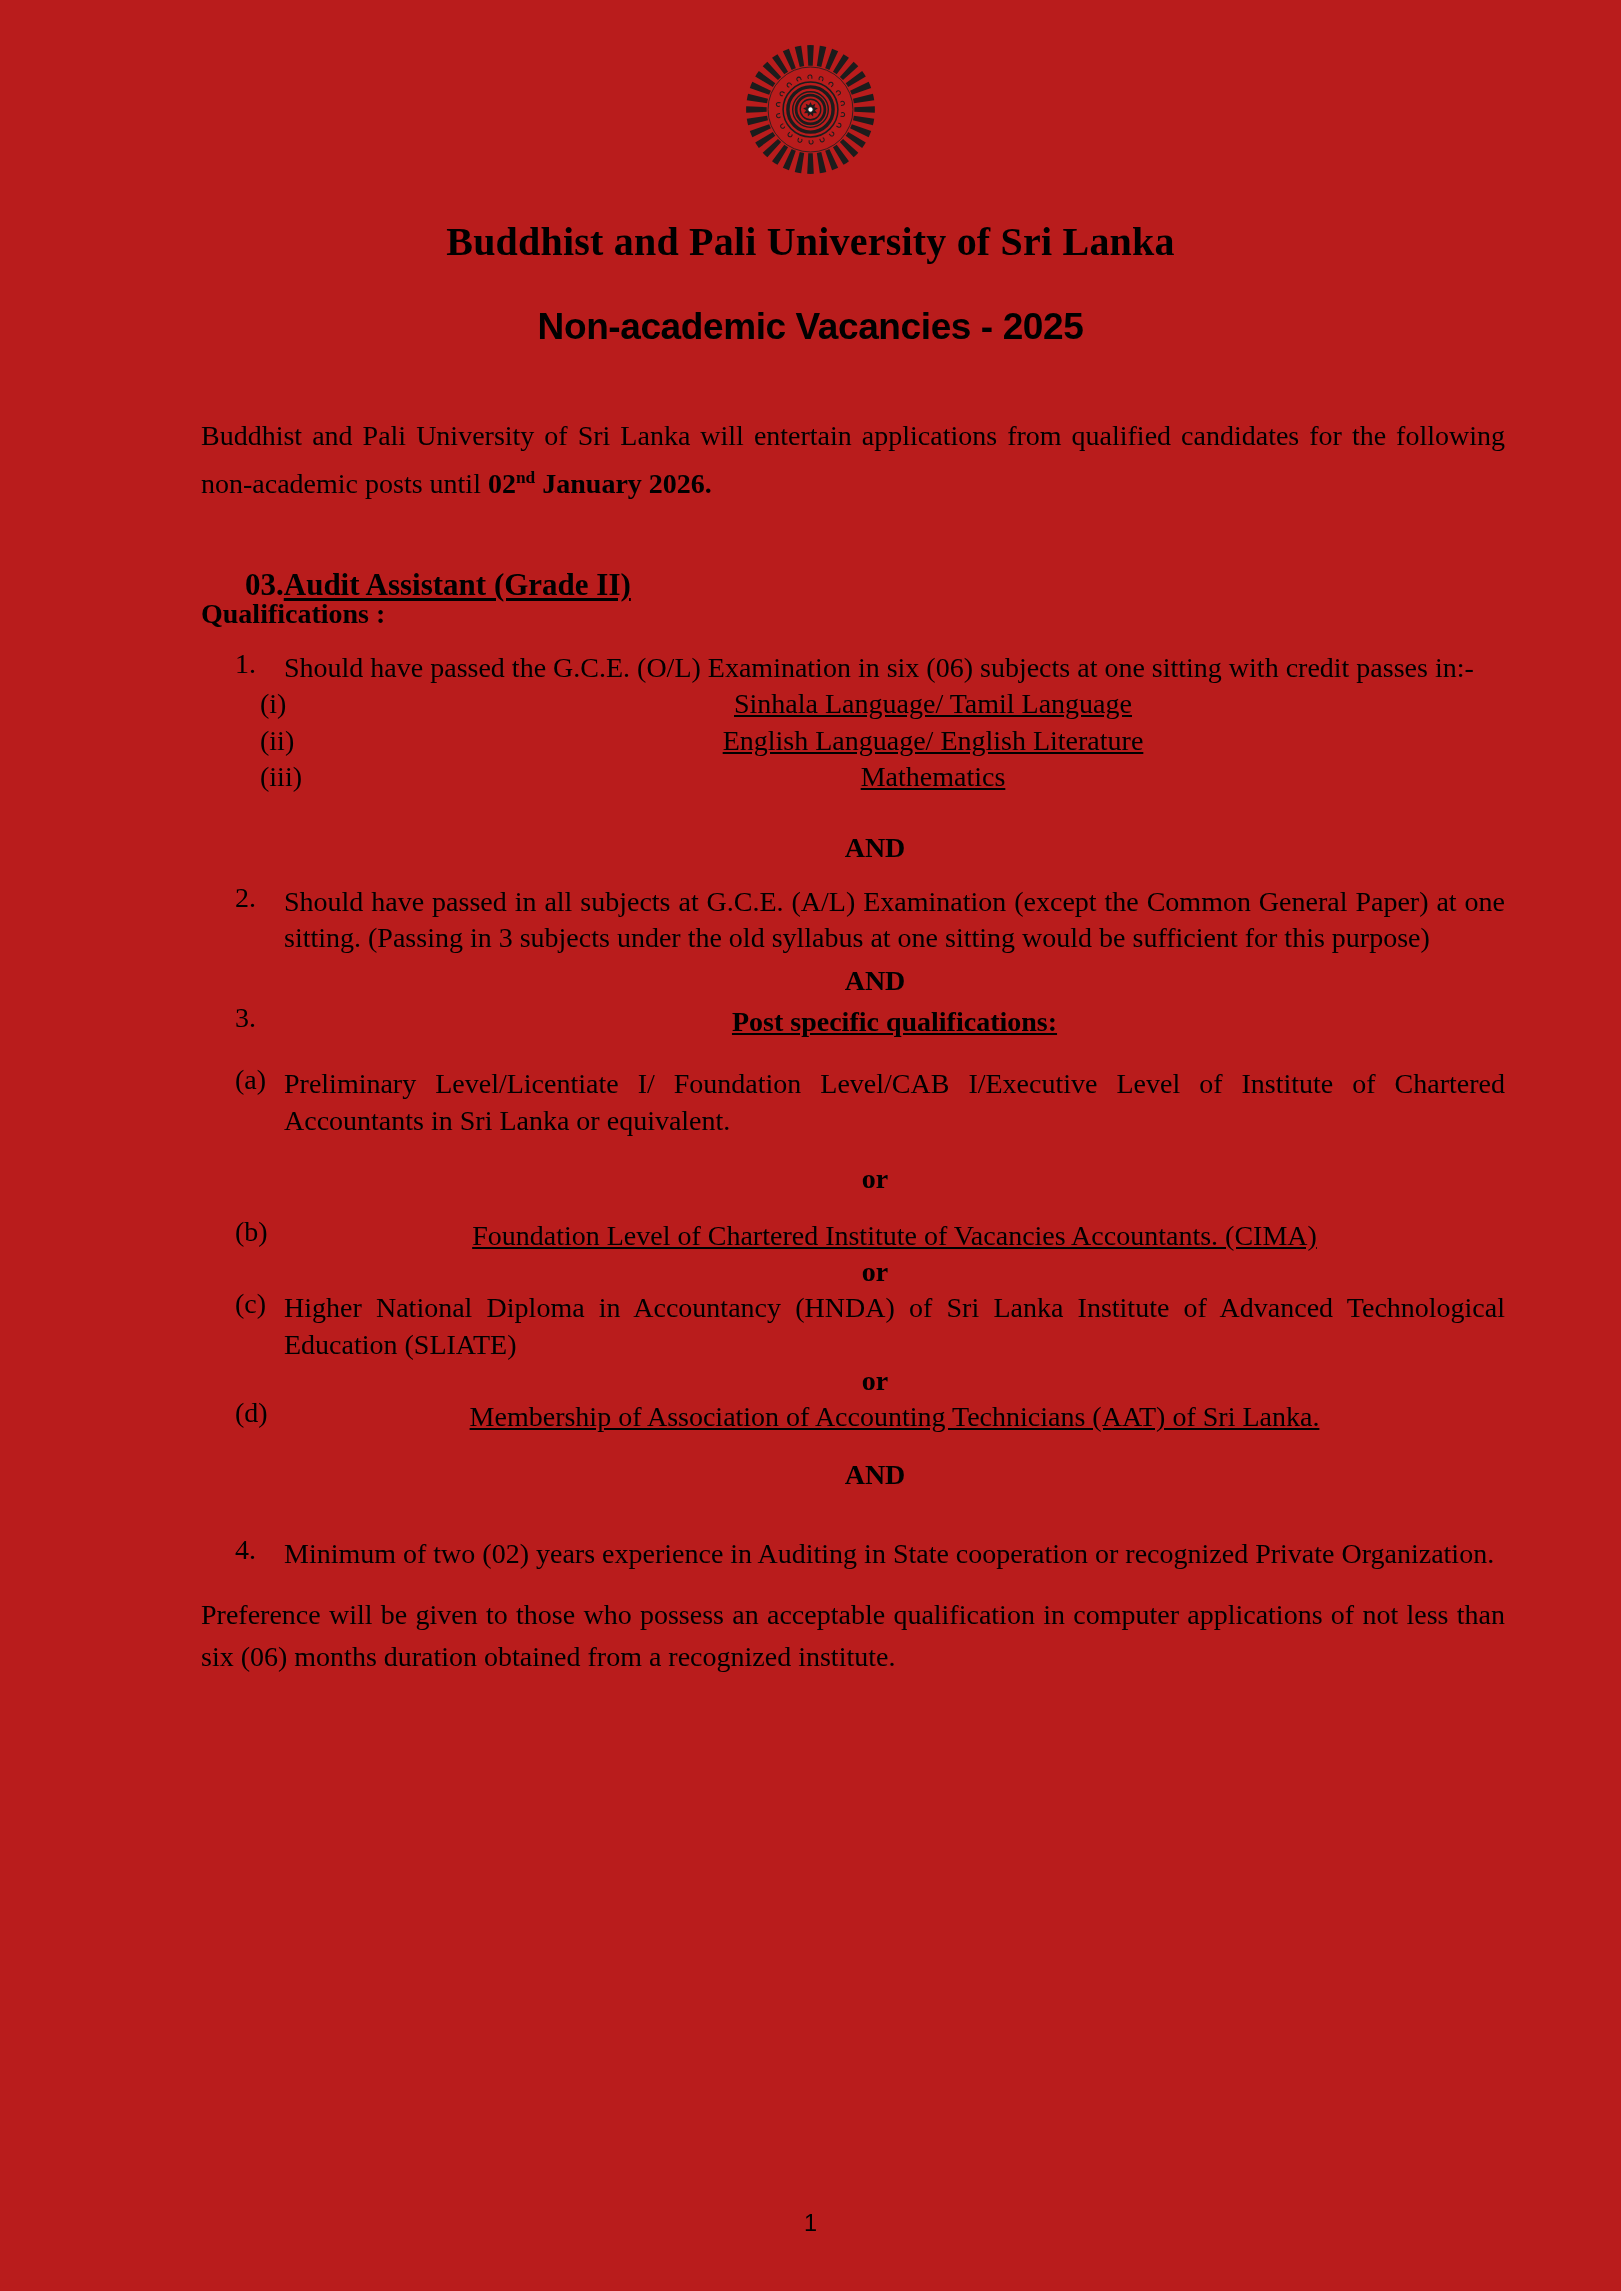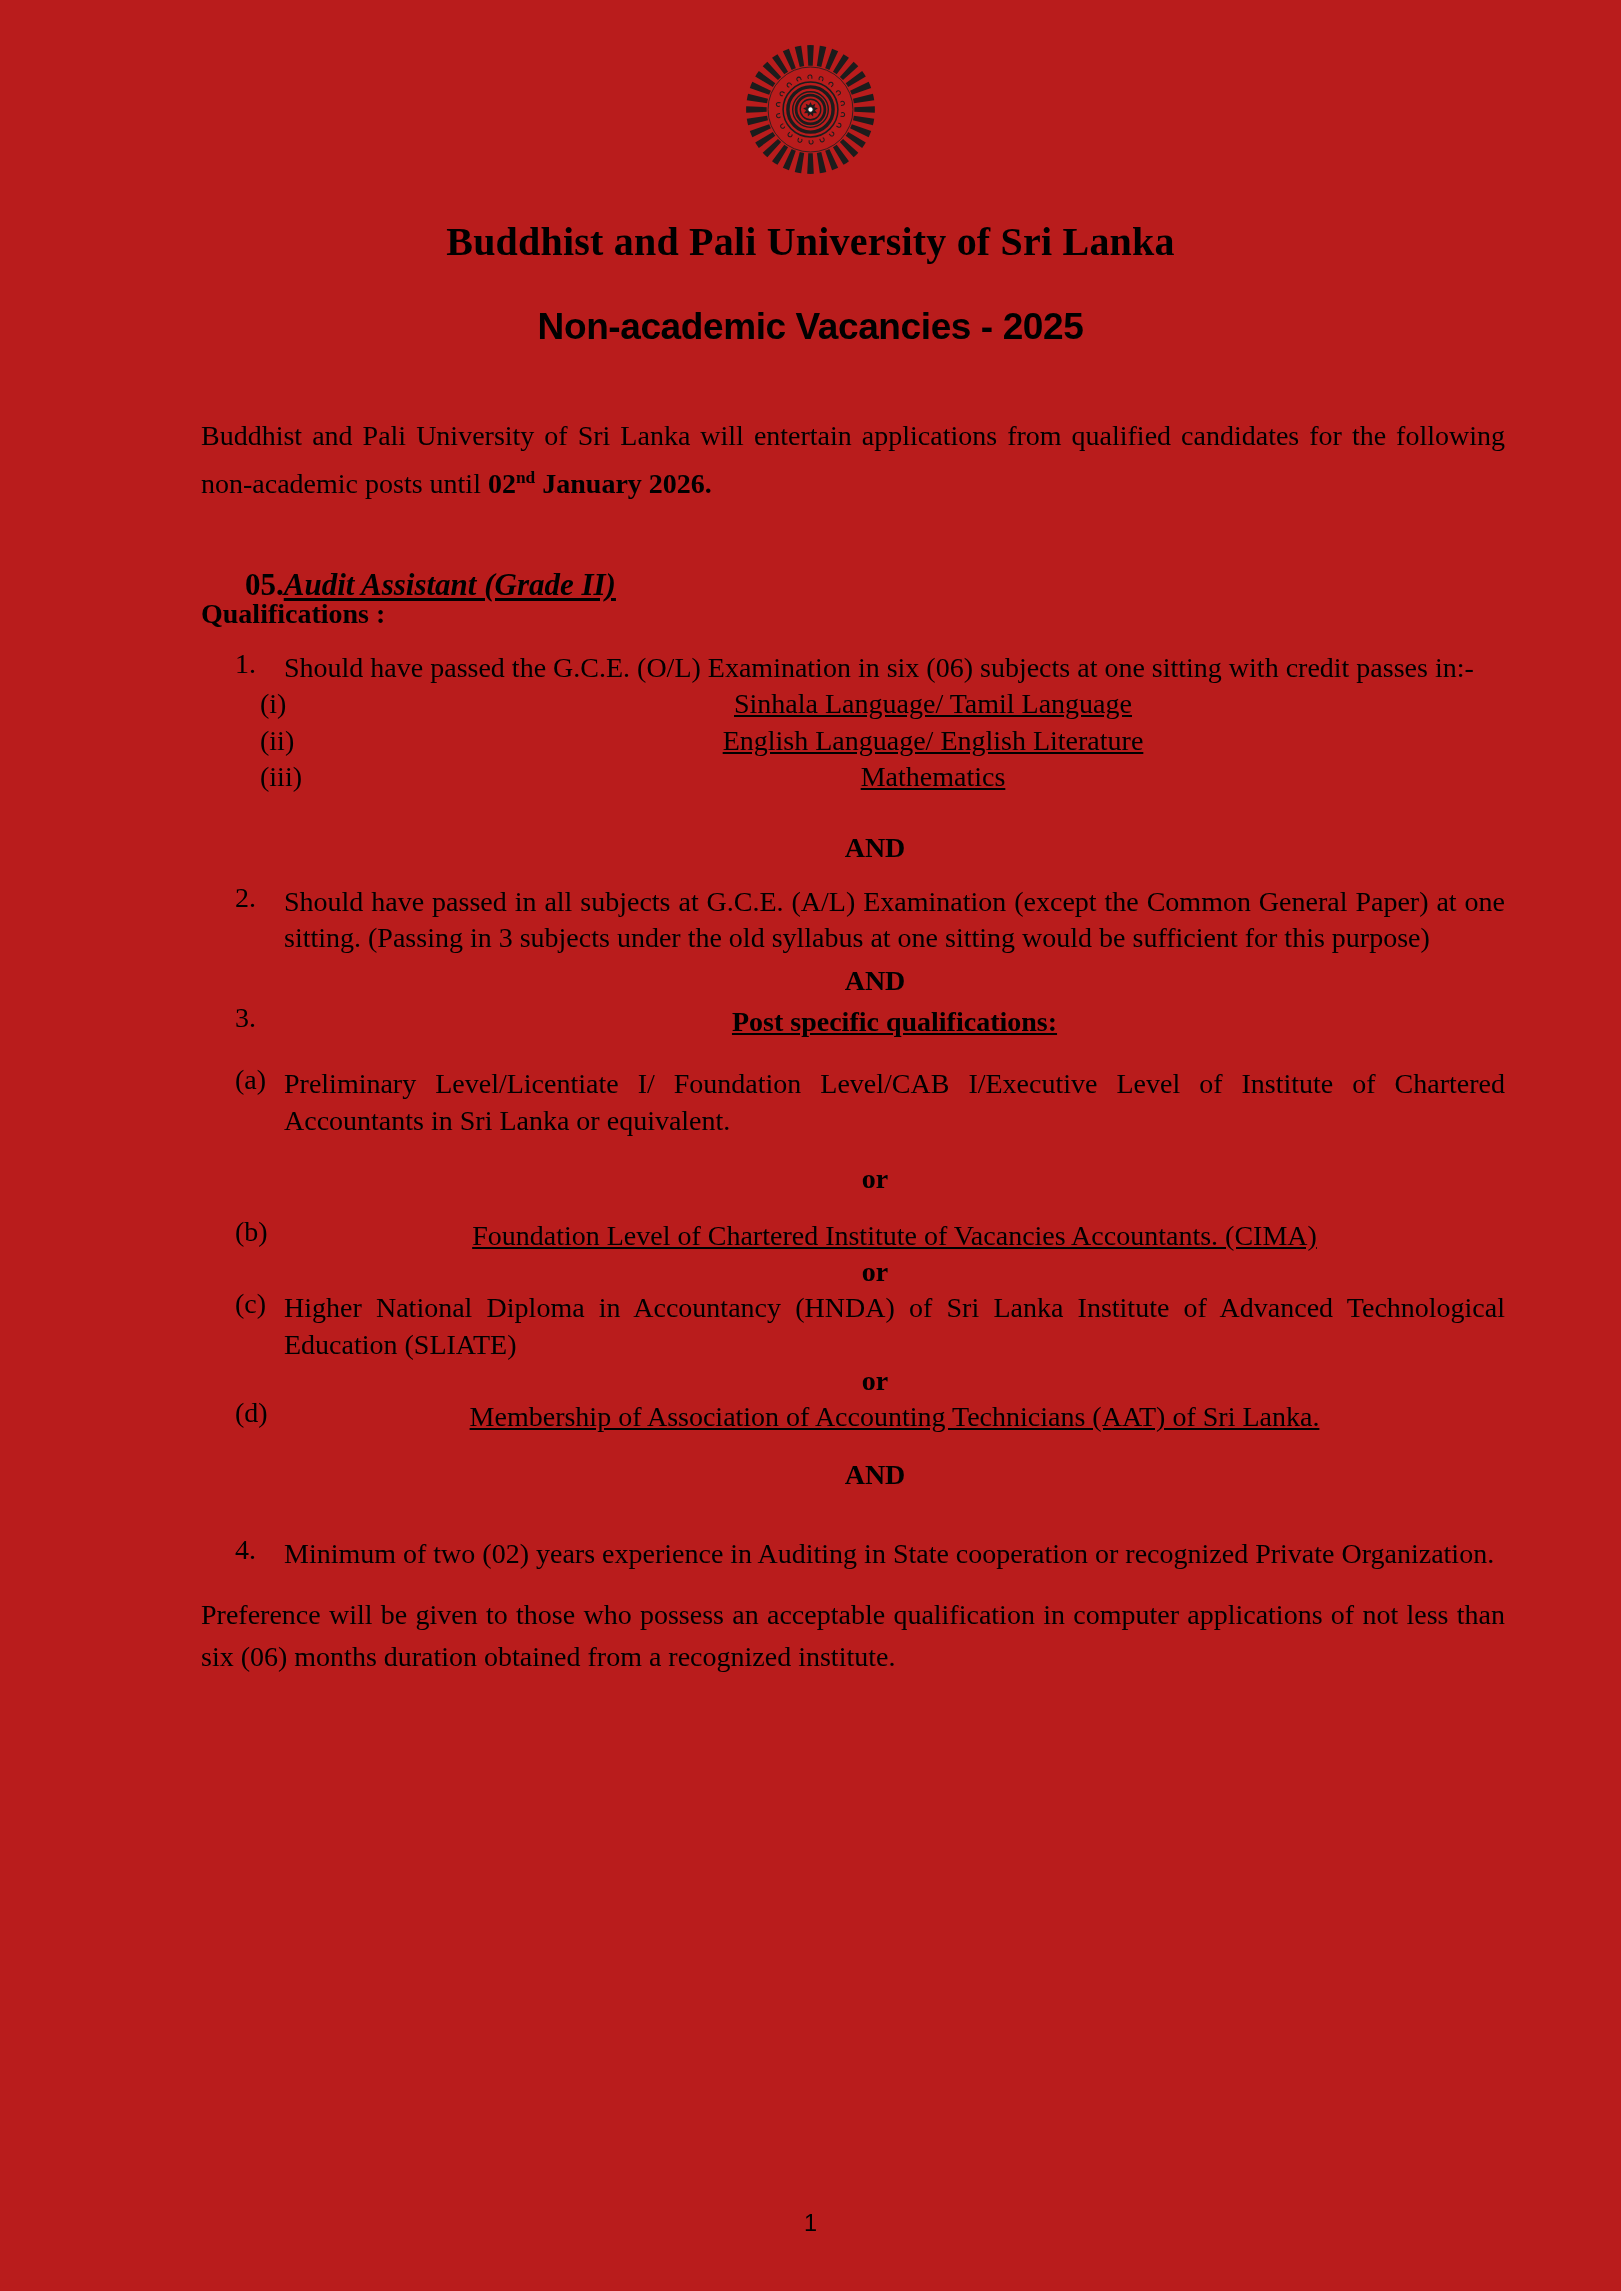--- a/index.html
+++ b/index.html
@@ -82,21 +82,21 @@
   }
 
   .post-heading {
     margin-top: 61px;
     margin-left: 44px;
     font-weight: bold;
     font-size: 31px;
     white-space: nowrap;
   }
   .post-heading .num { text-decoration: none; }
-  .post-heading .title { text-decoration: underline; text-underline-offset: 2.9px; font-style: italic; }
+  .post-heading .title { text-decoration: underline; text-underline-offset: 2.9px; }
 
   .qual-label {
     font-weight: bold;
     font-size: 28px;
   }
 
   
   .row {
     display: flex;
     align-items: flex-start;
@@ -269,21 +269,21 @@
   </div>
 
   <div class="univ-title">Buddhist and Pali University of Sri Lanka</div>
 
   <div class="vacancy-title">Non-academic Vacancies - 2025</div>
 
   <div class="content">
 
     <p class="intro"><span>Buddhist and Pali University of Sri Lanka will entertain applications from qualified candidates for the following non-academic posts until </span><b>02</b><sup>nd</sup><b> January 2026.</b></p>
 
-    <div class="post-heading"><span class="num">05.</span><span class="title">Audit Assistant (Grade II)</span></div>
+    <div class="post-heading"><span class="num">03.</span><span class="title">Audit Assistant (Grade II)</span></div>
 
     <div class="qual-label">Qualifications :</div>
 
     <div class="row lvl1">
       <div class="marker">1.</div>
       <div class="body">Should have passed the G.C.E. (O/L) Examination in six (06) subjects at one sitting with credit passes in:-</div>
     </div>
 
     <div class="row roman">
       <div class="marker">(i)</div>

